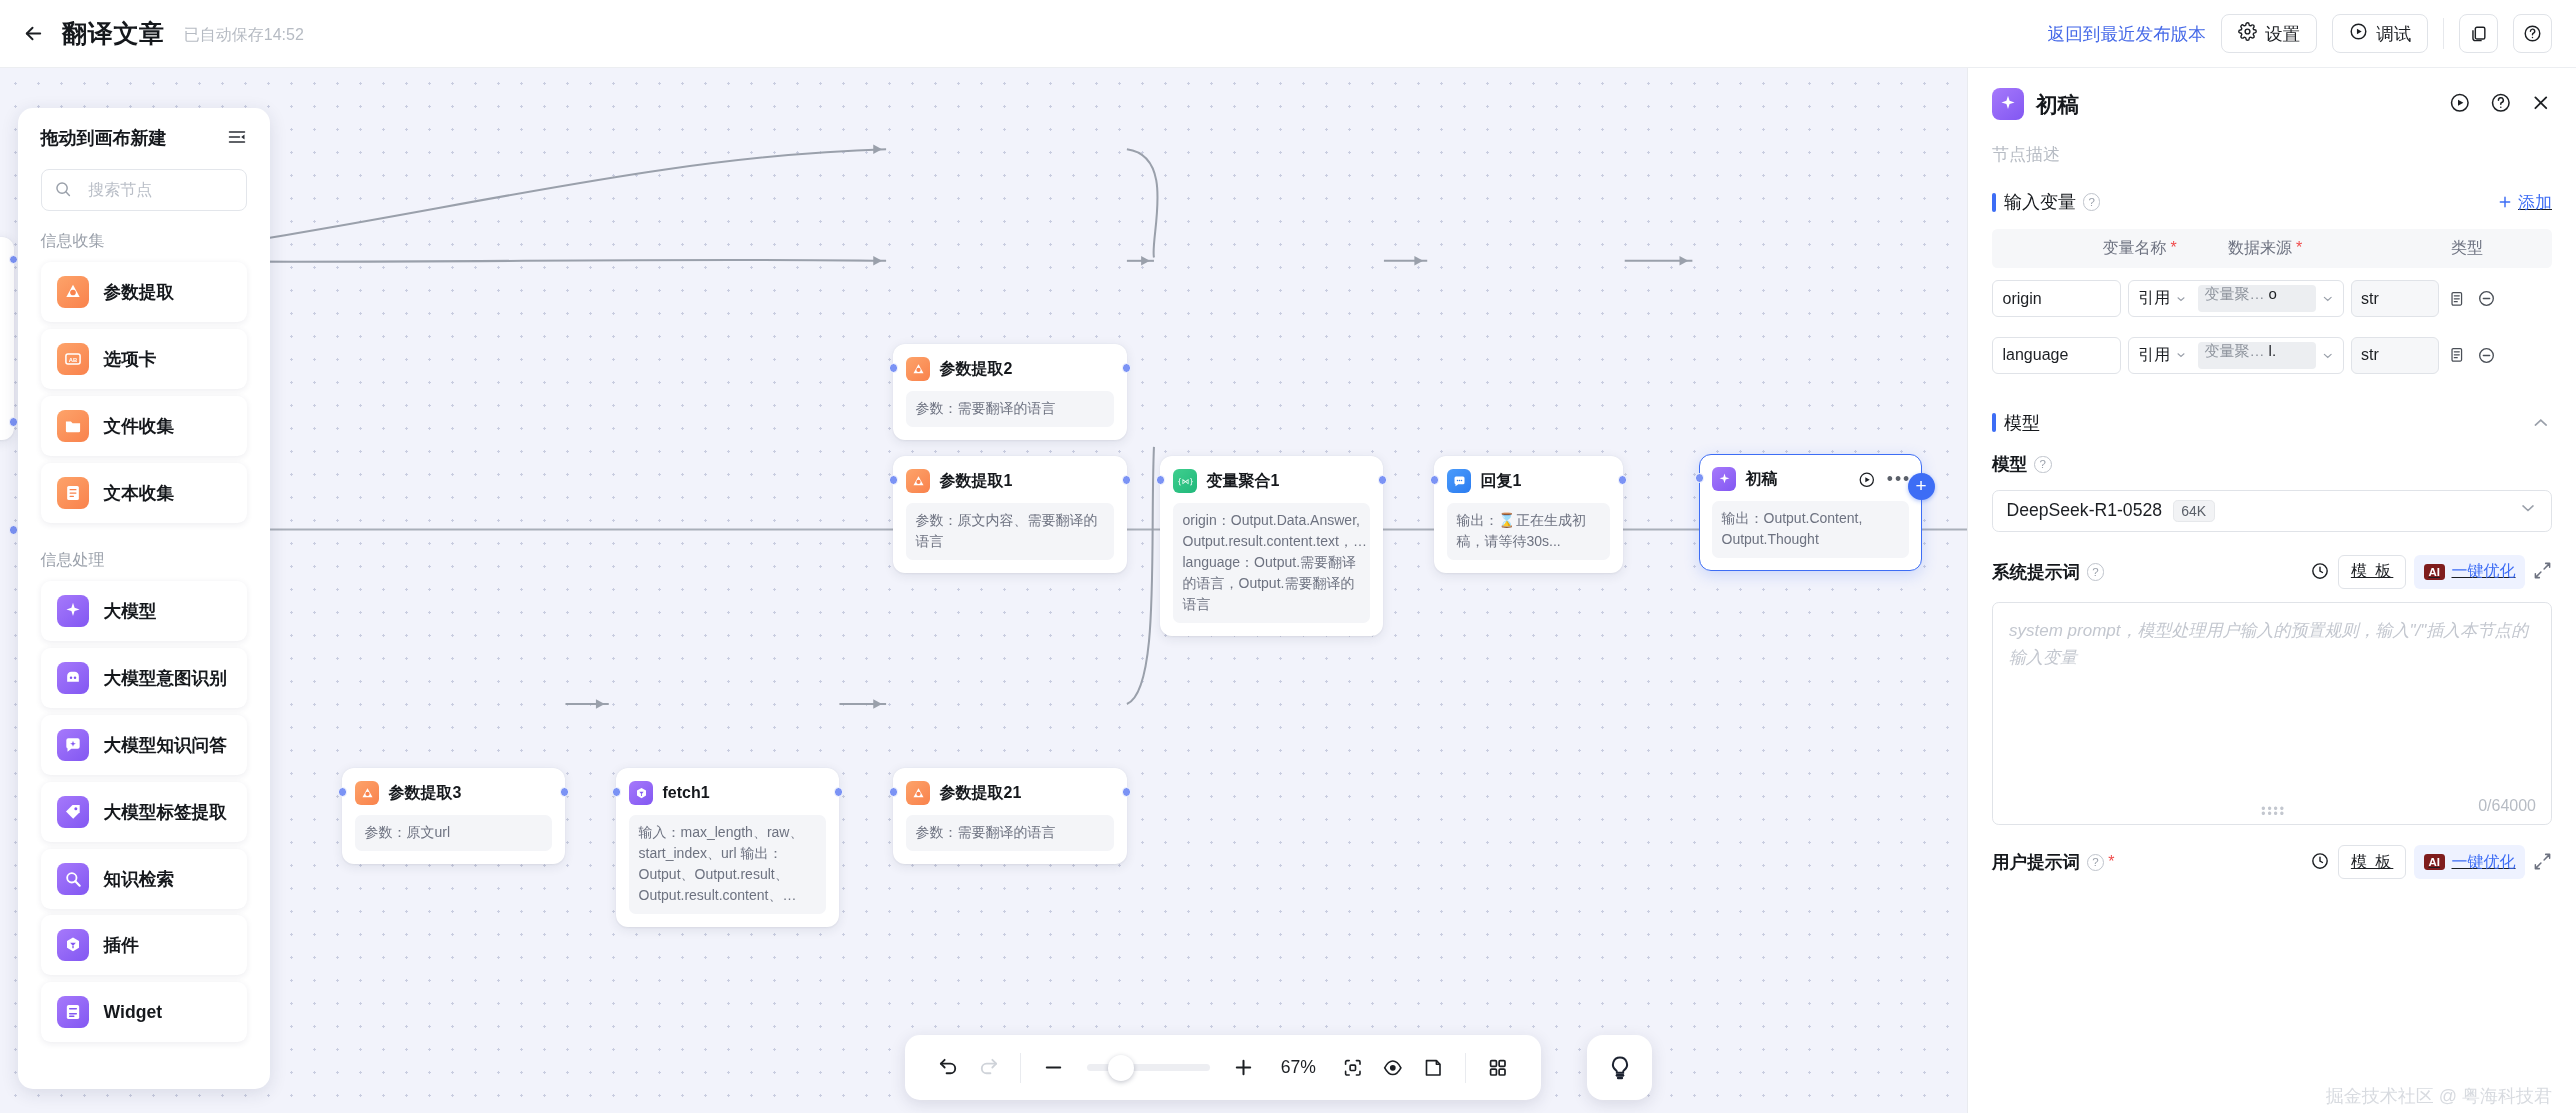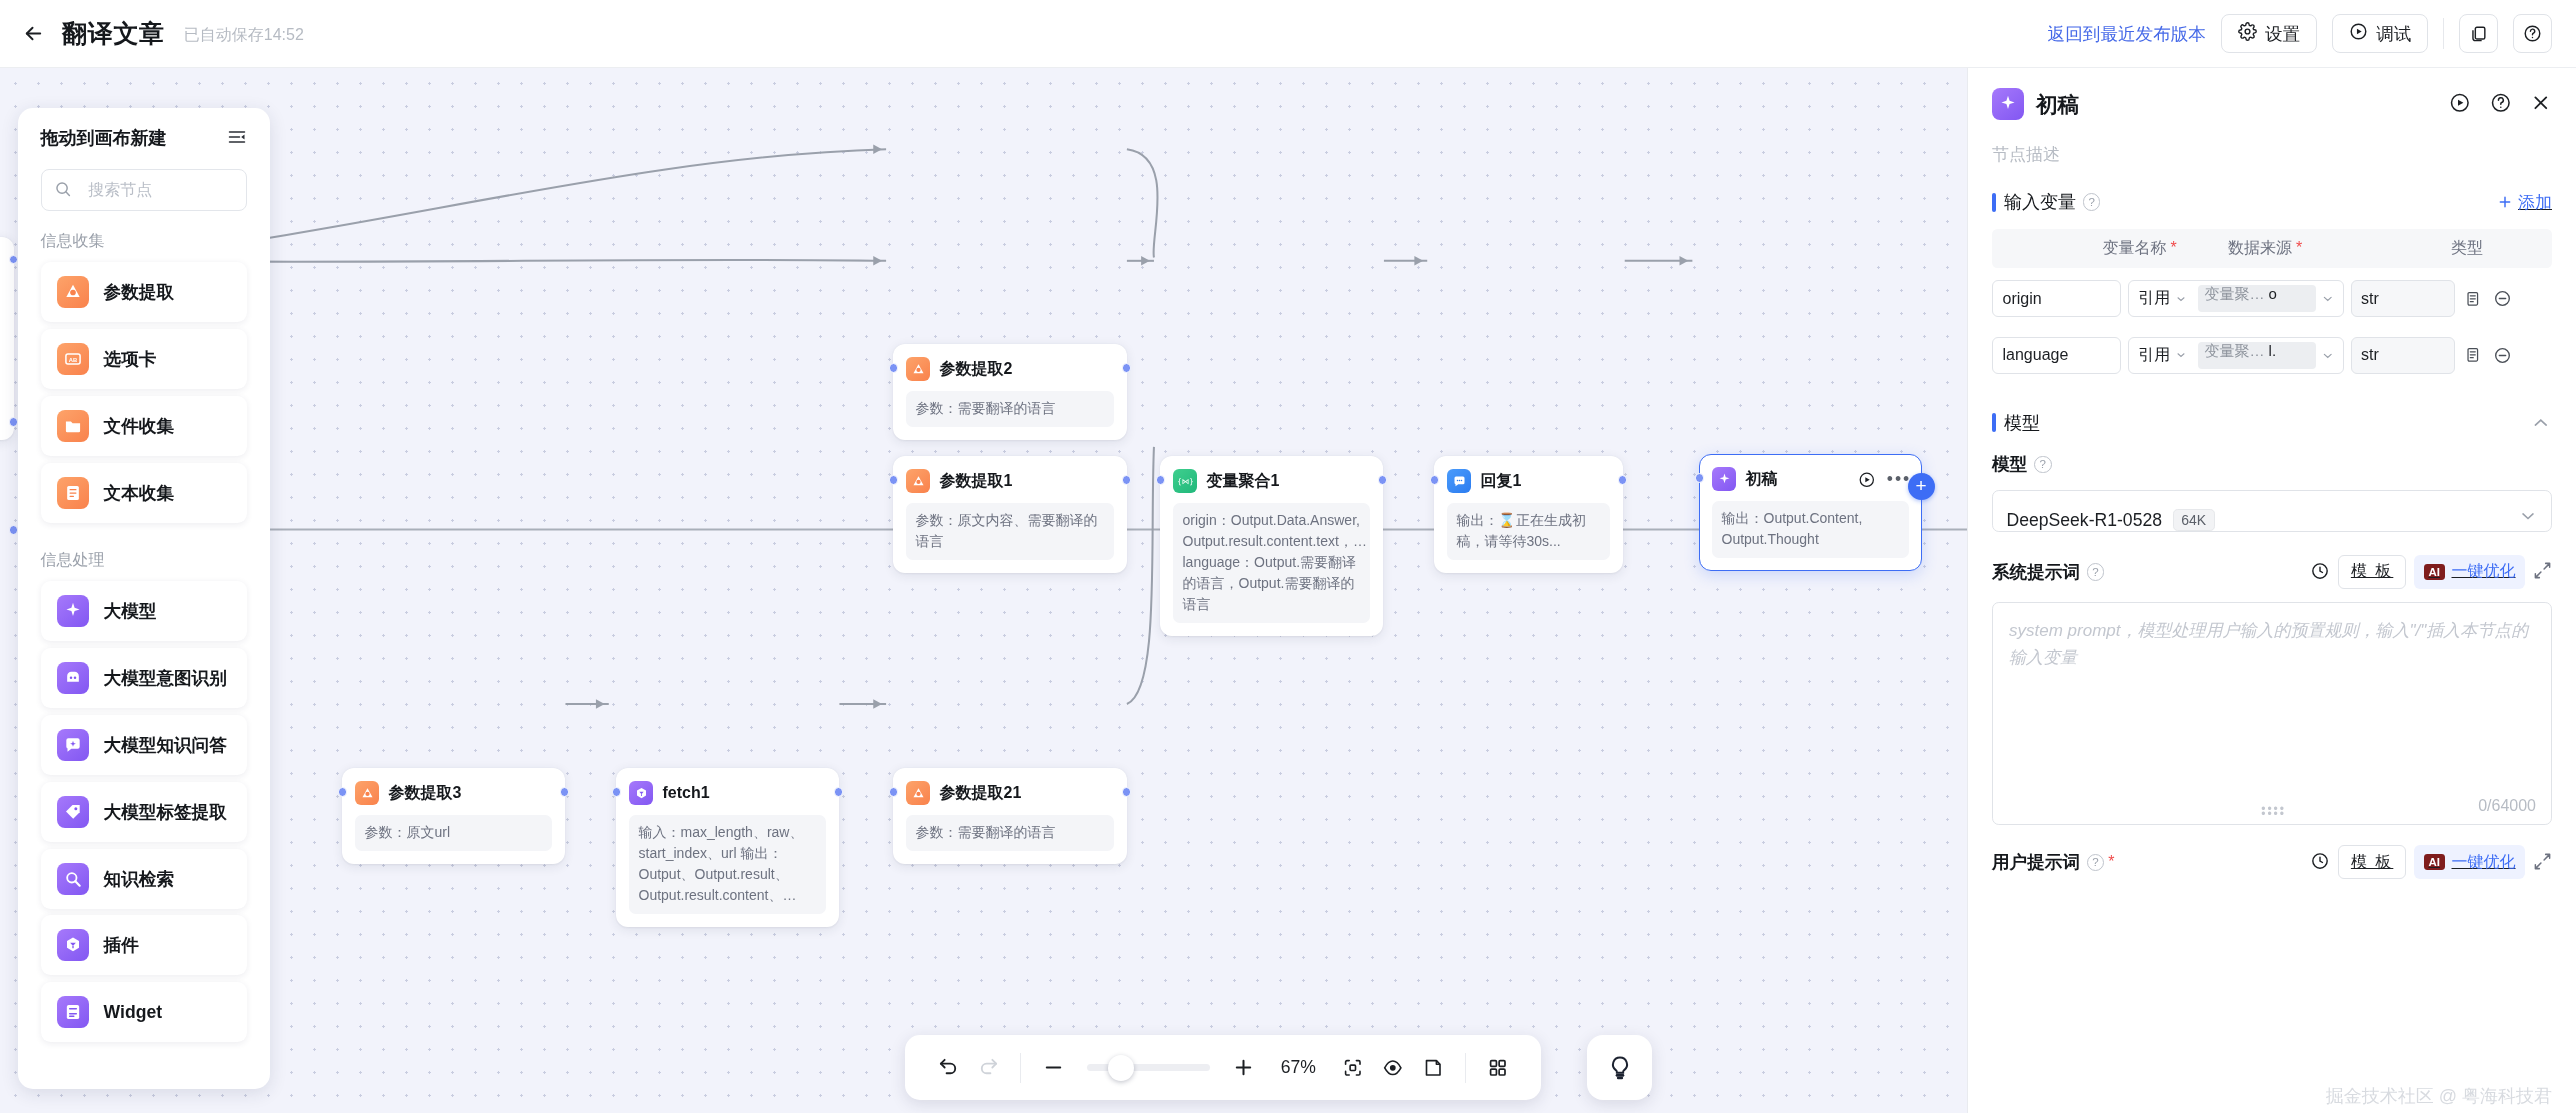--- a/index.html
+++ b/index.html
@@ -161,26 +161,26 @@
     height:37px; border:0.7px solid #e0e3e8; border-radius:6px; background:#fff;
     display:flex; align-items:center; padding:0 9.5px; font-size:16px; color:#1c1f23;
   }
   .inp-name { width:129px; }
   .src-box { width:216px; height:37px; border:0.7px solid #e0e3e8; border-radius:6px;
              display:flex; align-items:center; overflow:hidden; }
   .src-ref { font-size:16px; color:#1c1f23; padding:0 5.4px 0 9.5px; display:flex;align-items:center;gap:4.7px; white-space:nowrap;}
   .src-val { flex:1; height:27px; margin:0 5.4px; background:#eceef1; border-radius:4px;
              display:flex; align-items:flex-start; gap:4px; padding:0 6.8px; font-size:15px; color:#8d939c; overflow:hidden; white-space:nowrap;}
   .src-val b { color:#1c1f23; font-weight:400; }
-  .inp-type { width:104px; background:#f6f7f9; }
+  .inp-type { width:88px; background:#f6f7f9; }
   .row-ico { width:23px;height:23px; display:flex;align-items:center;justify-content:center; cursor:pointer; color:#4a4f57; }
 
   .model-select {
     margin:13.5px 24px 0 24px; height:42px; border:0.7px solid #e0e3e8; border-radius:6.8px;
-    display:flex; align-items:flex-end; padding:0 13.5px; gap:10.8px; font-size:17.6px; cursor:pointer;
+    display:flex; align-items:center; padding:0 13.5px; gap:10.8px; font-size:17.6px; cursor:pointer;
   }
   .chip { font-size:14px; background:#f2f3f5; border:0.7px solid #e6e8eb; border-radius:4.7px; padding:2px 7.4px; color:#5b6069; }
   .label-row { display:flex; align-items:center; padding:23px 24px 0 24px; }
   .label-txt { font-size:17.6px; font-weight:700; color:#15181c; }
   .btn-sm {
     height:34px; border:0.7px solid #e0e3e8; border-radius:6px; background:#fff;
     display:flex;align-items:center;padding:0 12px; font-size:16px; cursor:pointer; letter-spacing:2px;
   }
   .btn-ai {
     height:34px; border-radius:6px; background:#eef2ff;

